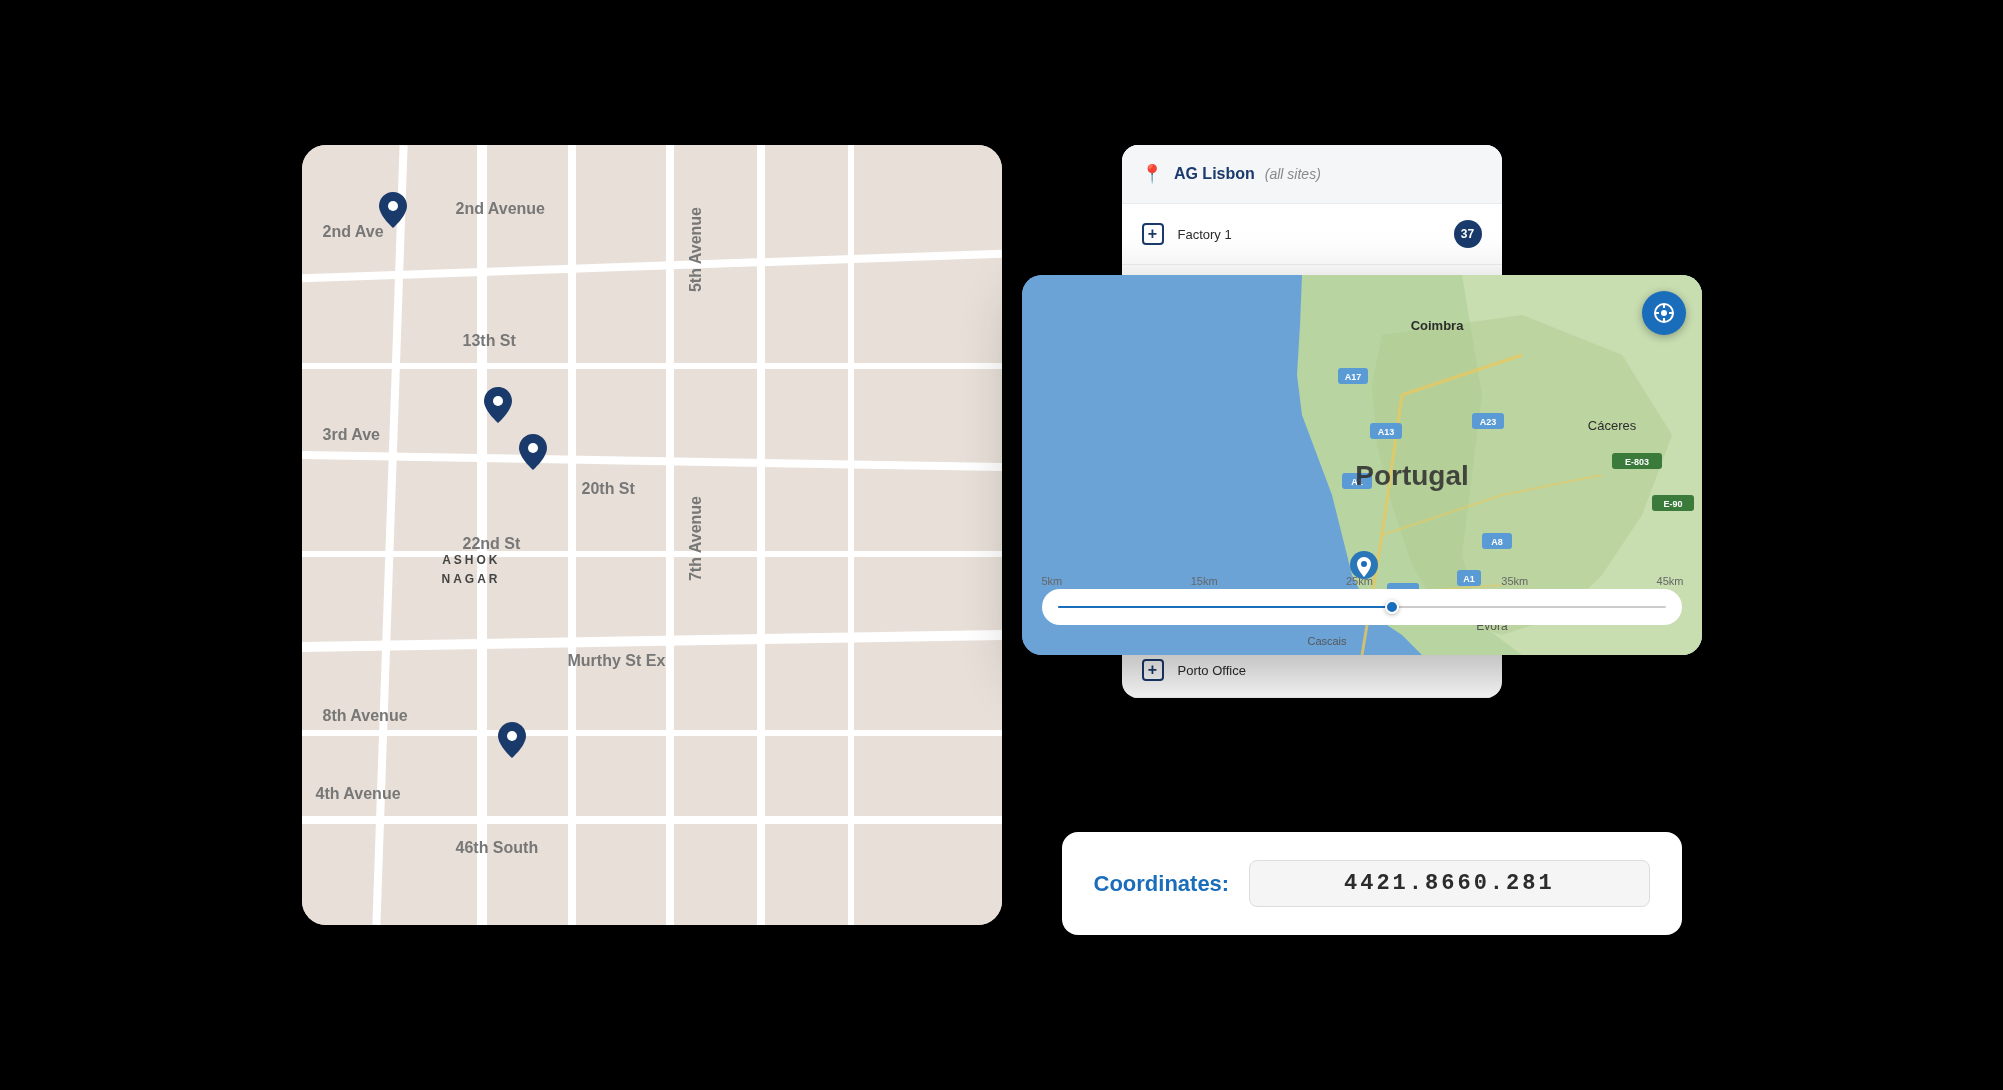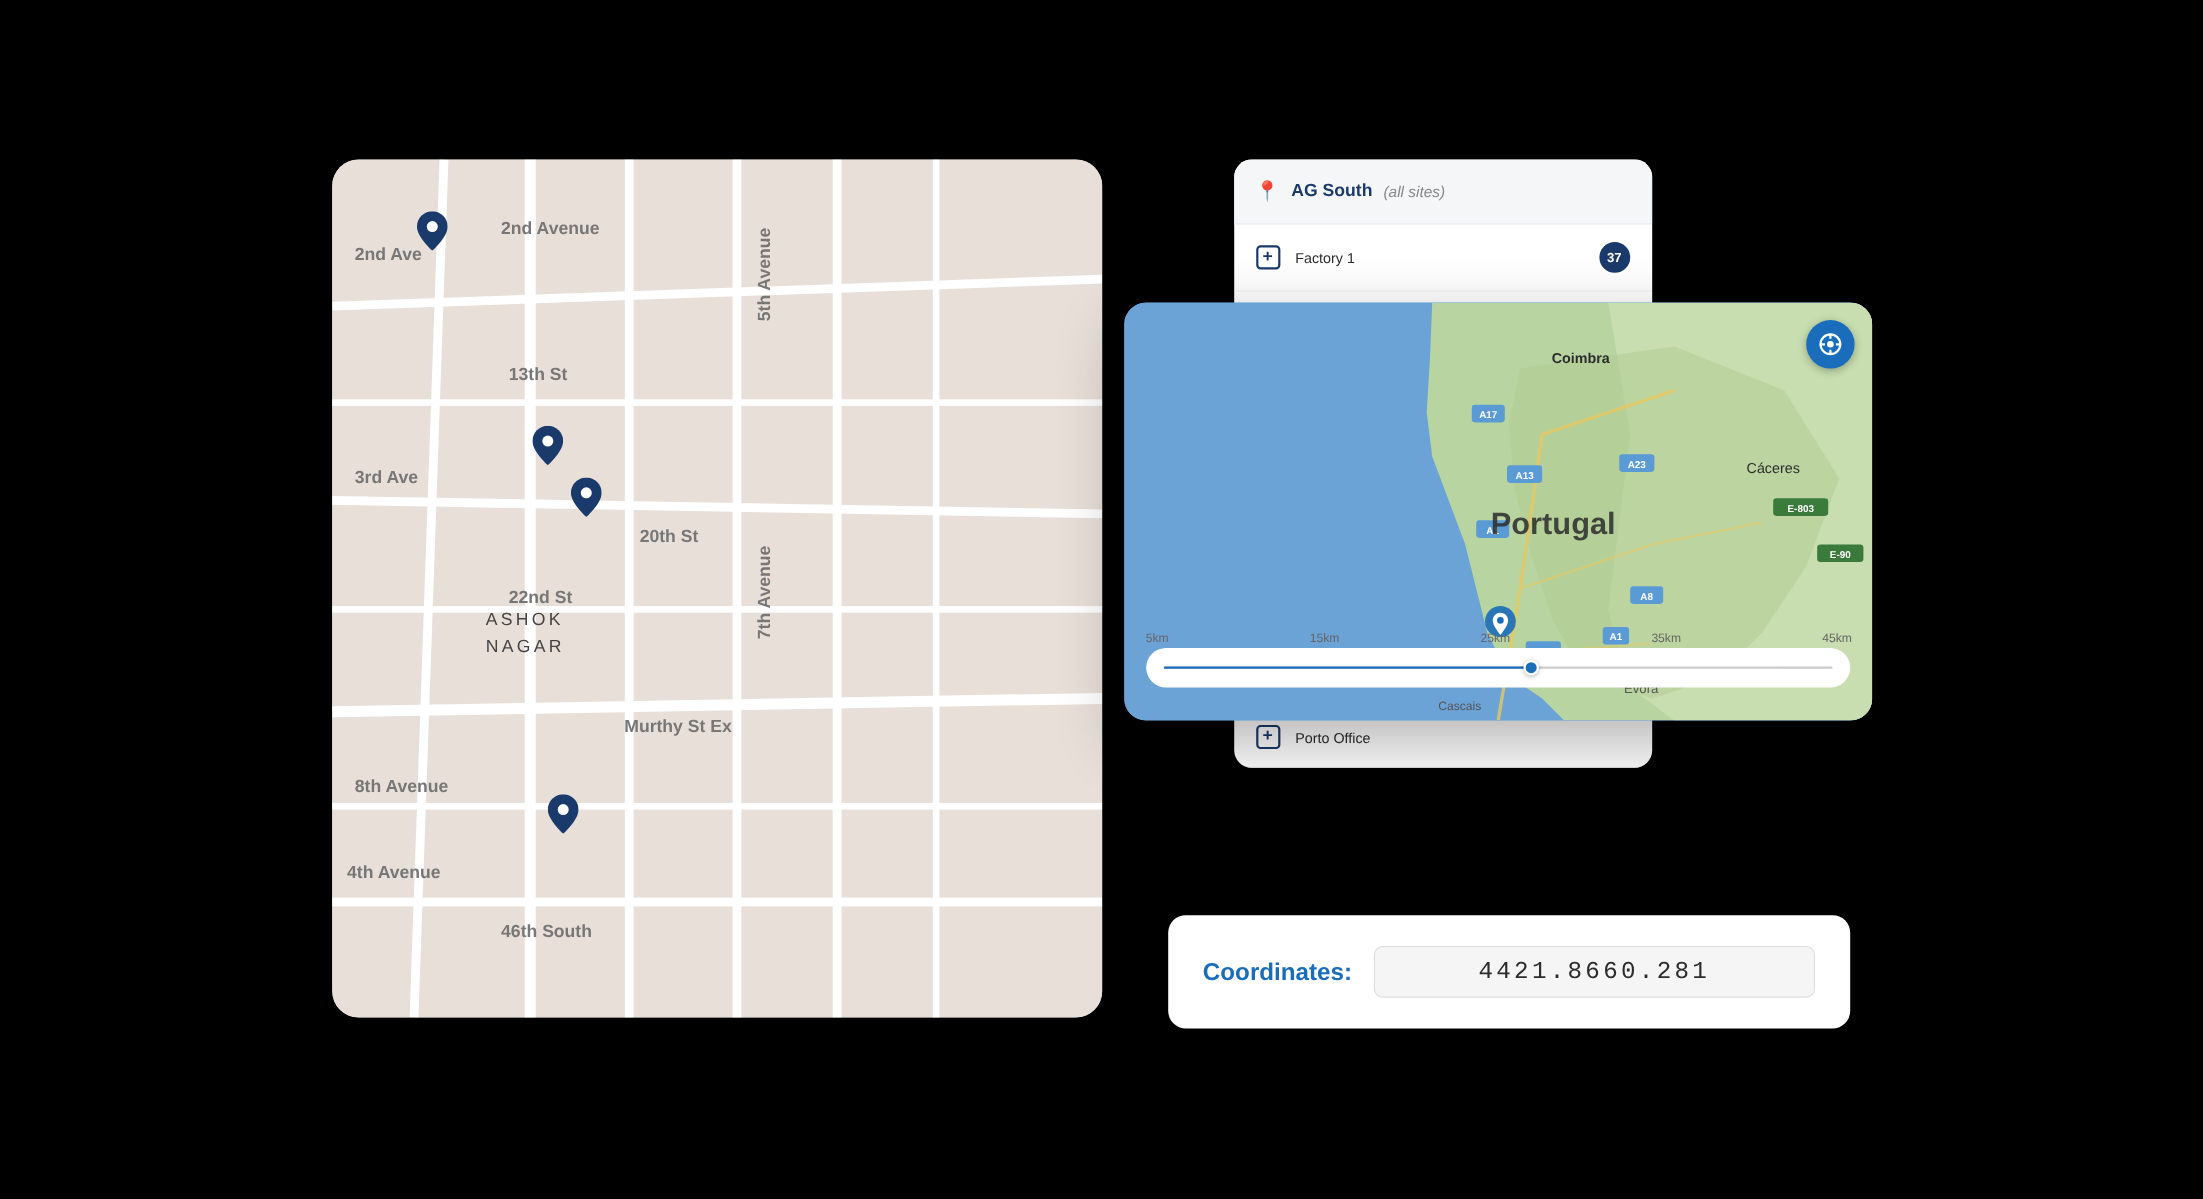--- a/index.html
+++ b/index.html
@@ -64,26 +64,26 @@
 
     .map-label {
       position: absolute;
       font-size: 16px;
       color: #777;
       font-weight: 700;
     }
 
     .city-label {
       position: absolute;
-      font-size: 16px;
-      font-weight: 400;
+      font-size: 12px;
+      font-weight: 700;
       color: #444;
       letter-spacing: 3px;
       line-height: 1.6;
-      text-align: left;
+      text-align: right;
     }
 
     
     .map-pin {
       position: absolute;
       width: 28px;
       height: 36px;
     }
 
     .map-pin svg {
@@ -247,20 +247,21 @@
       font-size: 22px;
       font-family: 'Courier New', monospace;
       color: #2c2c2c;
       background: #f5f5f5;
       border: 1.5px solid #ddd;
       border-radius: 8px;
       padding: 10px 20px;
       flex: 1;
       text-align: center;
       letter-spacing: 3px;
+      font-weight: bold;
     }
 
     
     .pt-map-svg {
       position: absolute;
       inset: 0;
       width: 100%;
       height: 100%;
     }
 
@@ -399,21 +400,21 @@
           <path d="M14 0C6.27 0 0 6.27 0 14c0 9.67 14 22 14 22s14-12.33 14-22C28 6.27 21.73 0 14 0z" fill="#1a3a6b"></path>
           <circle cx="14" cy="14" r="5" fill="white"></circle>
         </svg>
       </div>
     </div>
   </div>
 
   <div class="sidebar">
     <div class="sidebar-header">
       <span class="location-icon">📍</span>
-      <span class="sidebar-title">AG South</span>
+      <span class="sidebar-title">AG Lisbon</span>
       <span class="sidebar-subtitle">(all sites)</span>
     </div>
     <ul class="sidebar-list">
 
       <li class="sidebar-item">
         <div class="expand-icon">+</div>
         <span class="item-label">Factory 1</span>
         <div class="badge">37</div>
       </li>
 

